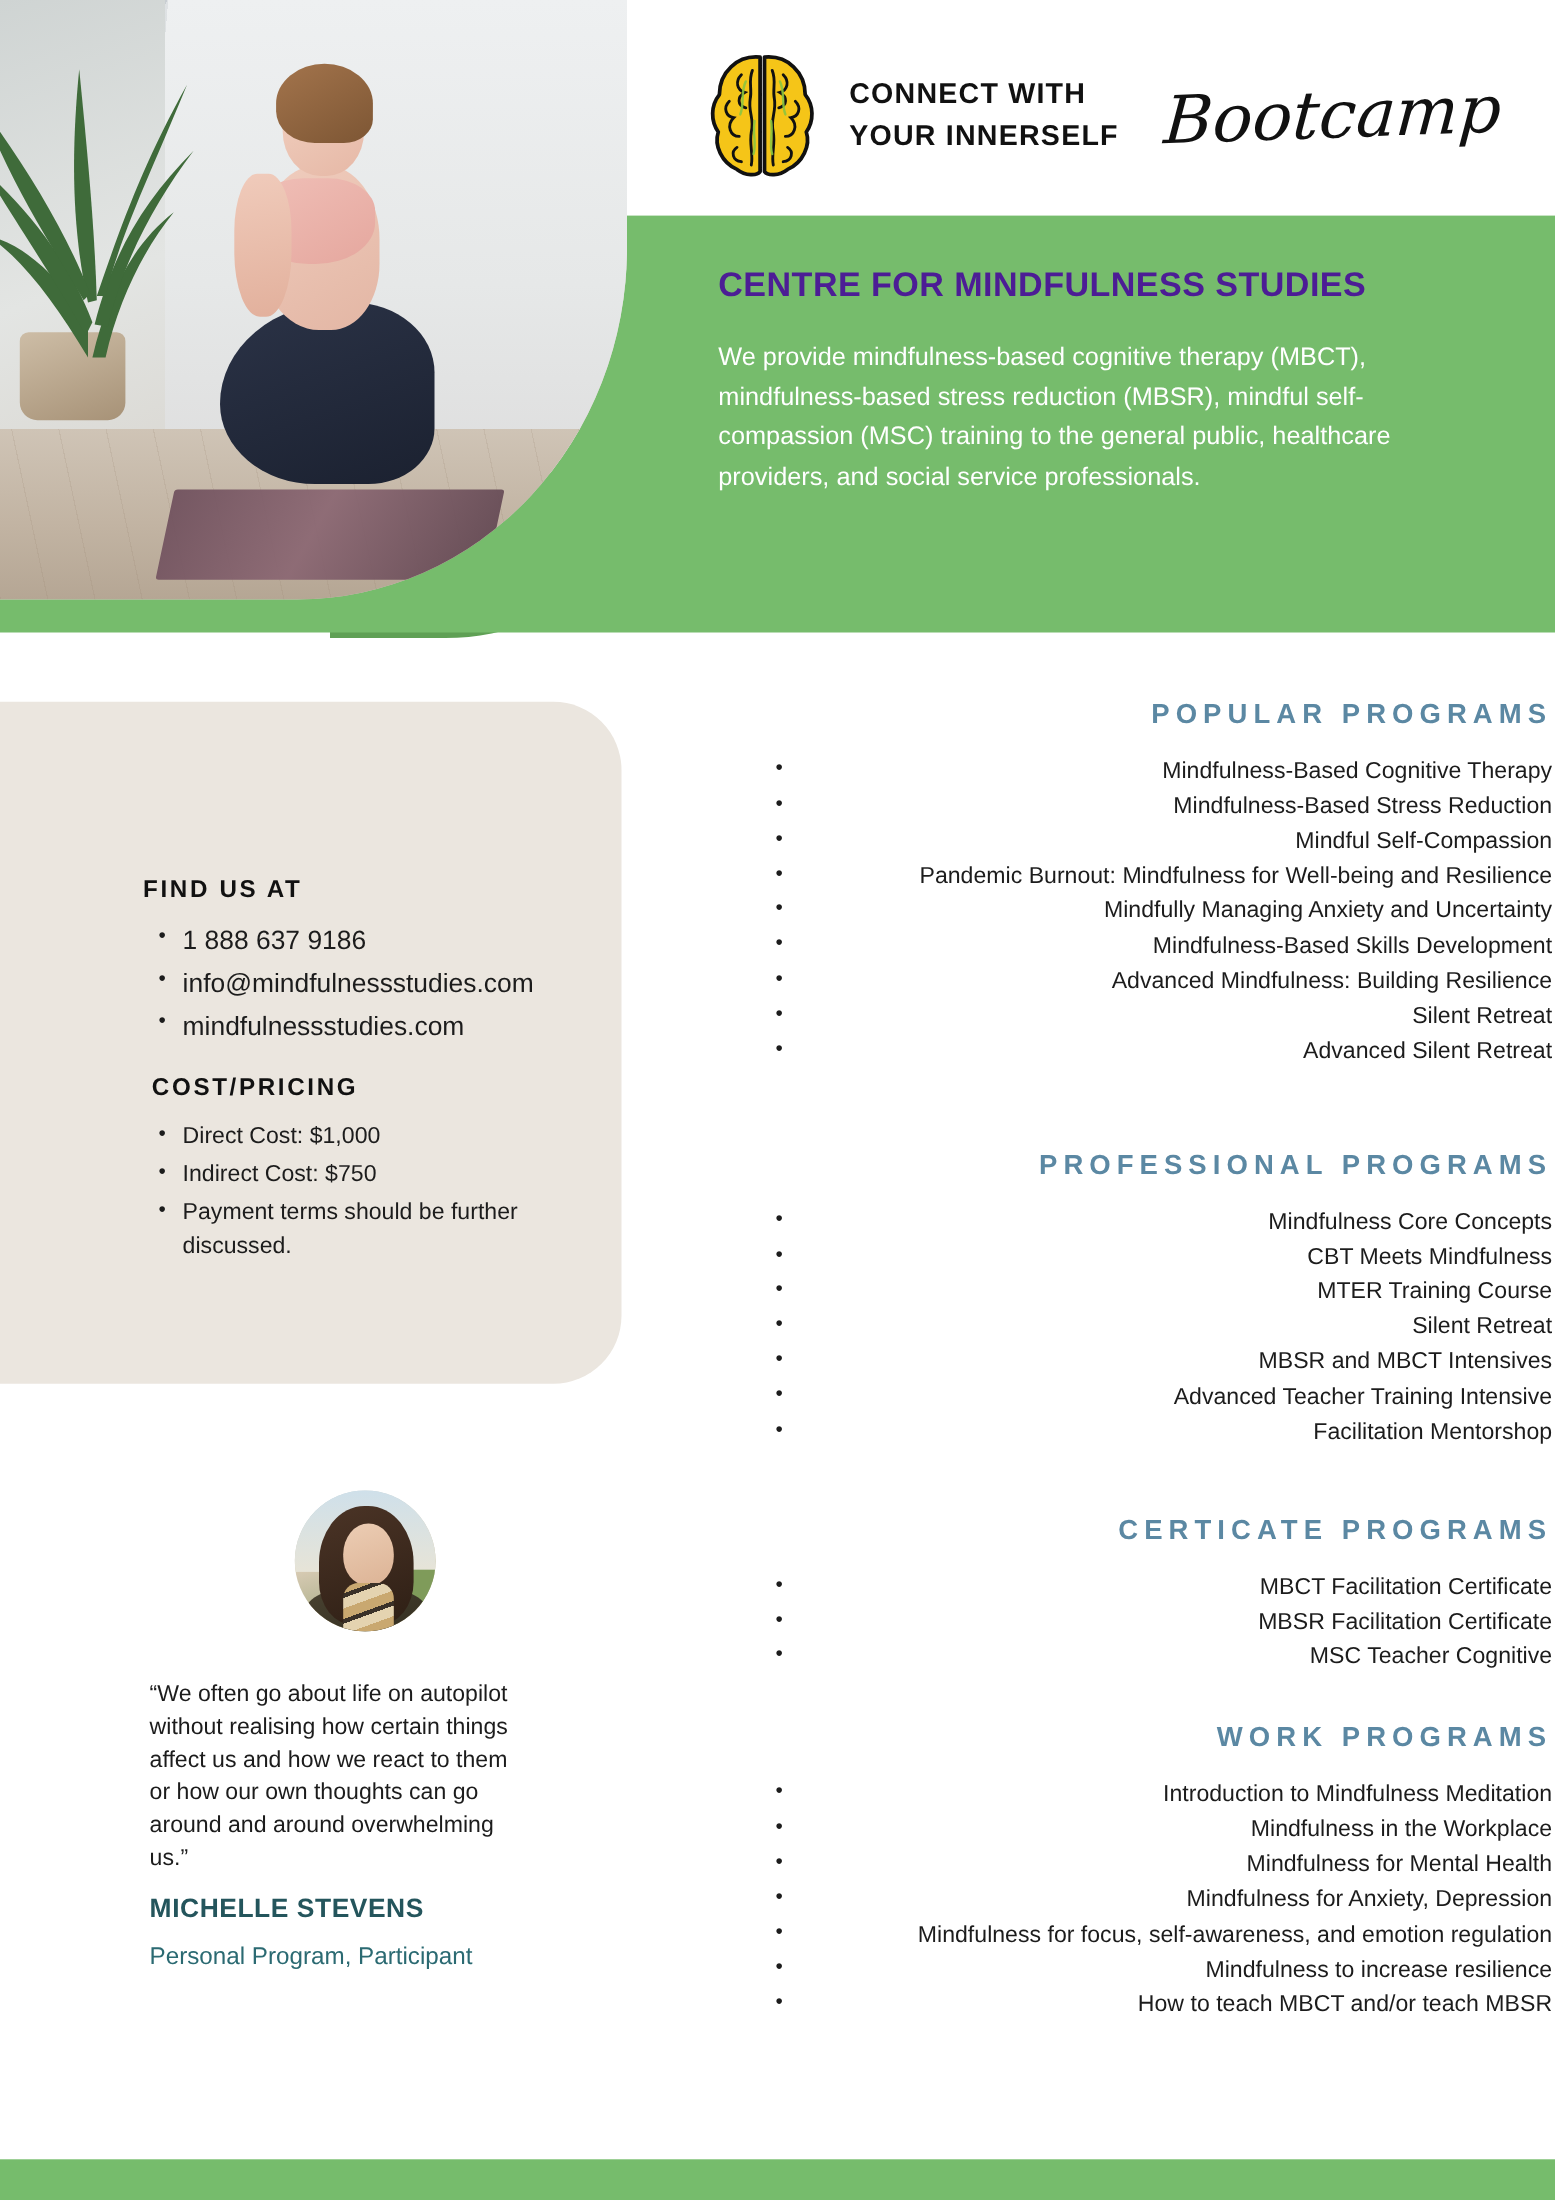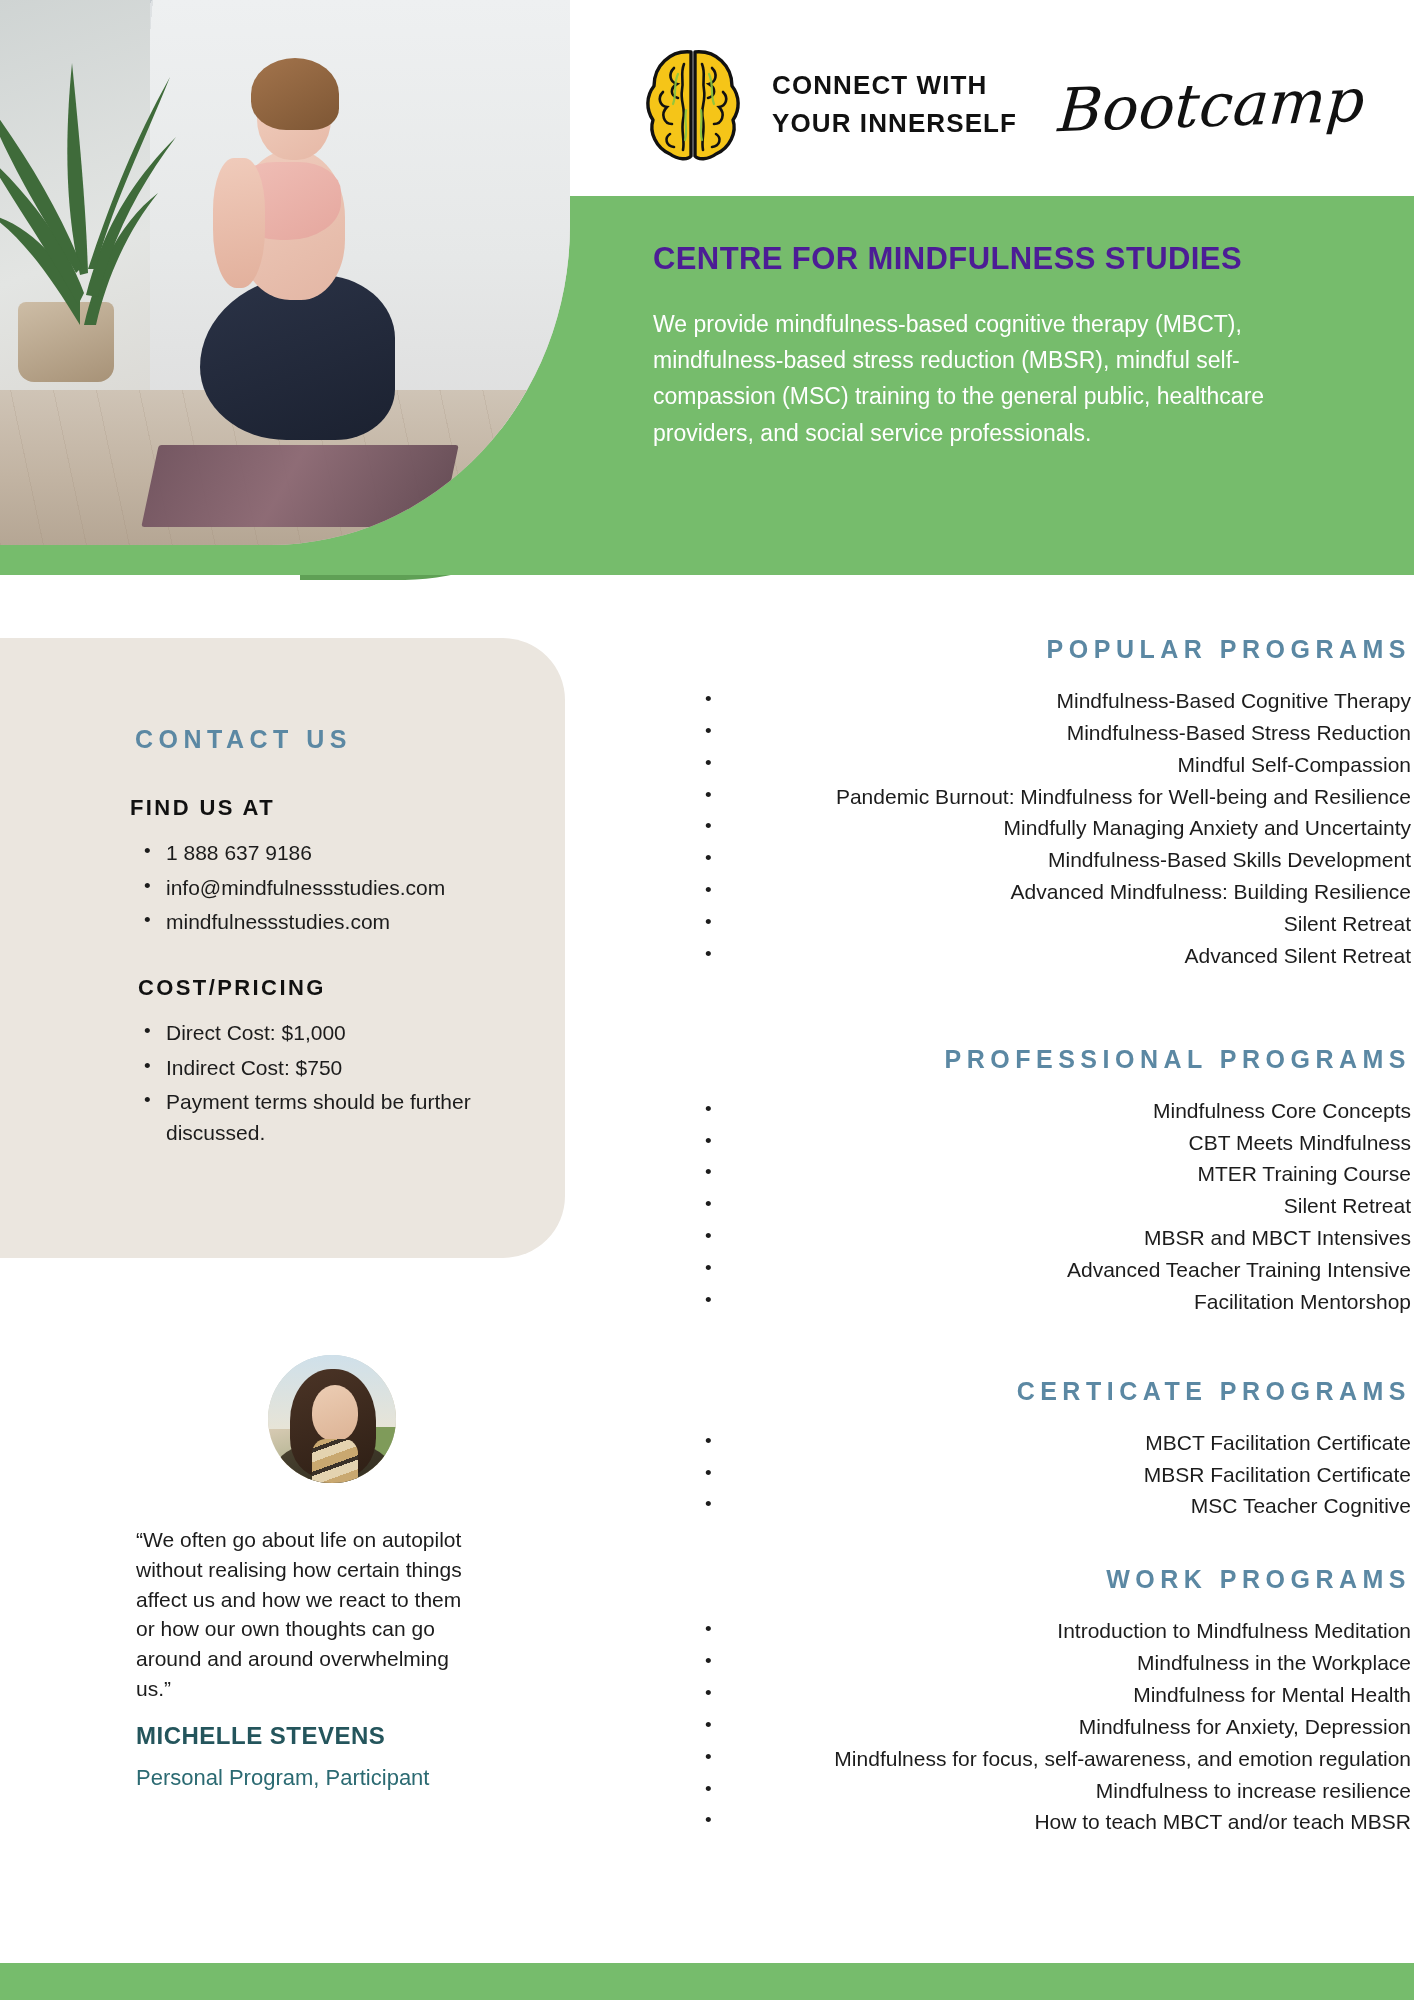--- a/index.html
+++ b/index.html
@@ -129,21 +129,21 @@
   }
   ul.plain { list-style:none; }
   ul.plain li {
     position:relative; padding-left:28px; margin-bottom:4px;
   }
   ul.plain li:before {
     content:"•"; position:absolute; left:6px; top:-1px; font-size:19px;
   }
   .contact-list {
     position:absolute; left:138px; top:838px; width:400px;
-    font-size:21px; line-height:1.46; color:#1c1c1c;
+    font-size:24px; line-height:1.46; color:#1c1c1c;
   }
   .cost-list {
     position:absolute; left:138px; top:1018px; width:340px;
     font-size:21px; line-height:1.46; color:#1c1c1c;
   }
 
   .avatar {
     position:absolute; left:268px; top:1355px; width:128px; height:128px;
     border-radius:50%; overflow:hidden;
     background:linear-gradient(165deg,#bcd4e2 0%,#d8cbb4 45%,#8a9a6b 100%);
@@ -273,21 +273,20 @@
       <div class="hair"></div>
     </div>
   </div>
 
   <div class="green-content">
     <div class="green-title">CENTRE FOR MINDFULNESS STUDIES</div>
     <div class="green-body">We provide mindfulness-based cognitive therapy (MBCT), mindfulness-based stress reduction (MBSR), mindful self-compassion (MSC) training to the general public, healthcare providers, and social service professionals.</div>
   </div>
 
   <div class="beige-panel"></div>
-  <div class="contact-head">CONTACT US</div>
   <div class="find-head">FIND US AT</div>
   <ul class="plain contact-list">
     <li>1 888 637 9186</li>
     <li>info@mindfulnessstudies.com</li>
     <li>mindfulnessstudies.com</li>
   </ul>
   <div class="cost-head">COST/PRICING</div>
   <ul class="plain cost-list">
     <li>Direct Cost: $1,000</li>
     <li>Indirect Cost: $750</li>

